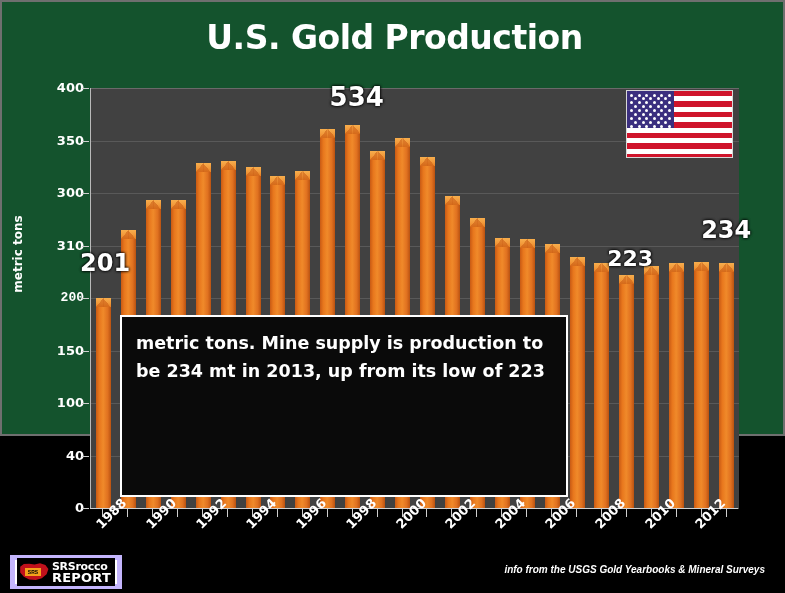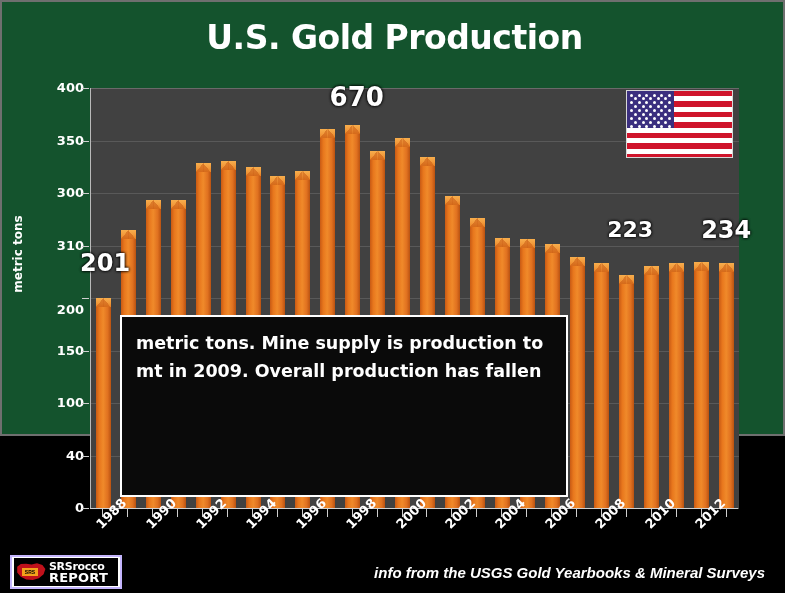--- a/index.html
+++ b/index.html
@@ -135,21 +135,21 @@
   #canton{
     position:absolute;left:0;top:0;width:47px;height:36.6px;
     background:#3b2f7f;
   }
   .star{position:absolute;width:3px;height:3px;background:#fff;border-radius:50%;}
   
   #logo{
     position:absolute;left:8px;top:553px;
     width:112px;height:34px;
     background:#ffffff;
-    border:2px solid #c4b5fd;
+    border:5px solid #c4b5fd;
     box-sizing:border-box;
     display:flex;align-items:center;
   }
   #logo-inner{
     margin:2px;background:#000;width:106px;height:28px;
     display:flex;align-items:center;
   }
   #logo-map{
     width:30px;height:22px;margin-left:2px;
     background:#c0111b;
@@ -158,37 +158,37 @@
   }
   #logo-map-dot{
     position:absolute;left:6px;top:7px;width:16px;height:8px;background:#f4a11b;
     font-size:5px;color:#000;text-align:center;line-height:8px;font-weight:bold;
   }
   #logo-text{margin-left:3px;line-height:11px;}
   #logo-l1{color:#fff;font-size:11px;font-weight:bold;font-family:"DejaVu Sans",sans-serif;letter-spacing:-0.3px;}
   #logo-l2{color:#fff;font-size:13px;font-weight:bold;font-family:"DejaVu Sans",sans-serif;letter-spacing:0.2px;}
   #source{
     position:absolute;right:18px;top:562px;
-    color:#ffffff;font-size:15px;font-style:italic;font-weight:bold;
+    color:#ffffff;font-size:10px;font-style:italic;font-weight:bold;
     font-family:"Liberation Sans", sans-serif;
   }
 </style>
 </head>
 <body>
 
 <div id="frame">
 
   <div id="title">U.S. Gold Production</div>
 
   <div id="yaxis">
       <div class="ylabel" style="top: 78px;">400</div>
       <div class="ylabel" style="top: 130.5px;">350</div>
       <div class="ylabel" style="top: 183px;">300</div>
       <div class="ylabel" style="top: 235.5px;">310</div>
-      <div class="ylabel" style="top: 300px;">200</div>
+      <div class="ylabel" style="top: 288px; font-family: Liberation Mono, monospace;">200</div>
       <div class="ylabel" style="top: 340.5px;">150</div>
       <div class="ylabel" style="top: 393px;">100</div>
       <div class="ylabel" style="top: 445.5px;">40</div>
       <div class="ylabel" style="top: 498px;">0</div>
     </div>
 
   <div id="plot">
       <div class="gridline top" style="top: 0px;"></div>
       <div class="gridline" style="top: 52.5px;"></div>
       <div class="gridline" style="top: 105px;"></div>
@@ -365,21 +365,21 @@
       <div class="stripe" style="top: 10.46px;"></div>
       <div class="stripe" style="top: 20.92px;"></div>
       <div class="stripe" style="top: 31.38px;"></div>
       <div class="stripe" style="top: 41.84px;"></div>
       <div class="stripe" style="top: 52.3px;"></div>
       <div class="stripe" style="top: 62.76px;"></div>
     </div>
 
   <div id="annot">
     <div>metric tons.  Mine supply is production to</div>
-    <div>mt in 2009.  Overall production has fallen</div>
+    <div>be 234 mt in 2013, up from its low of 223</div>
   </div>
 
   <div id="logo">
     <div id="logo-inner">
       <div id="logo-map">
         <div id="logo-map-dot">SRS</div>
       </div>
       <div id="logo-text">
         <div id="logo-l1">SRSrocco</div>
         <div id="logo-l2">REPORT</div>
@@ -431,16 +431,16 @@
     <div class="xtick" style="left: 598.923px;"></div>
     <div class="xlab" style="left: 589.923px; top: 519px;">2008</div>
     <div class="xtick" style="left: 623.846px;"></div>
     <div class="xtick" style="left: 648.769px;"></div>
     <div class="xlab" style="left: 639.769px; top: 519px;">2010</div>
     <div class="xtick" style="left: 673.692px;"></div>
     <div class="xtick" style="left: 698.615px;"></div>
     <div class="xlab" style="left: 689.615px; top: 519px;">2012</div>
     <div class="xtick" style="left: 723.538px;"></div>
     <div class="dlabel" style="font-size: 24px; left: 78.0615px; top: 246.95px;">201</div>
-    <div class="dlabel" style="font-size: 26px; left: 327.592px; top: 79.7px;">670</div>
-    <div class="dlabel" style="font-size: 22px; left: 605.146px; top: 215px;">223</div>
+    <div class="dlabel" style="font-size: 26px; left: 327.592px; top: 79.7px;">534</div>
+    <div class="dlabel" style="font-size: 22px; left: 605.146px; top: 244px;">223</div>
     <div class="dlabel" style="font-size: 24px; left: 699.138px; top: 214.3px;">234</div>
   </div>
 
 </body></html>

